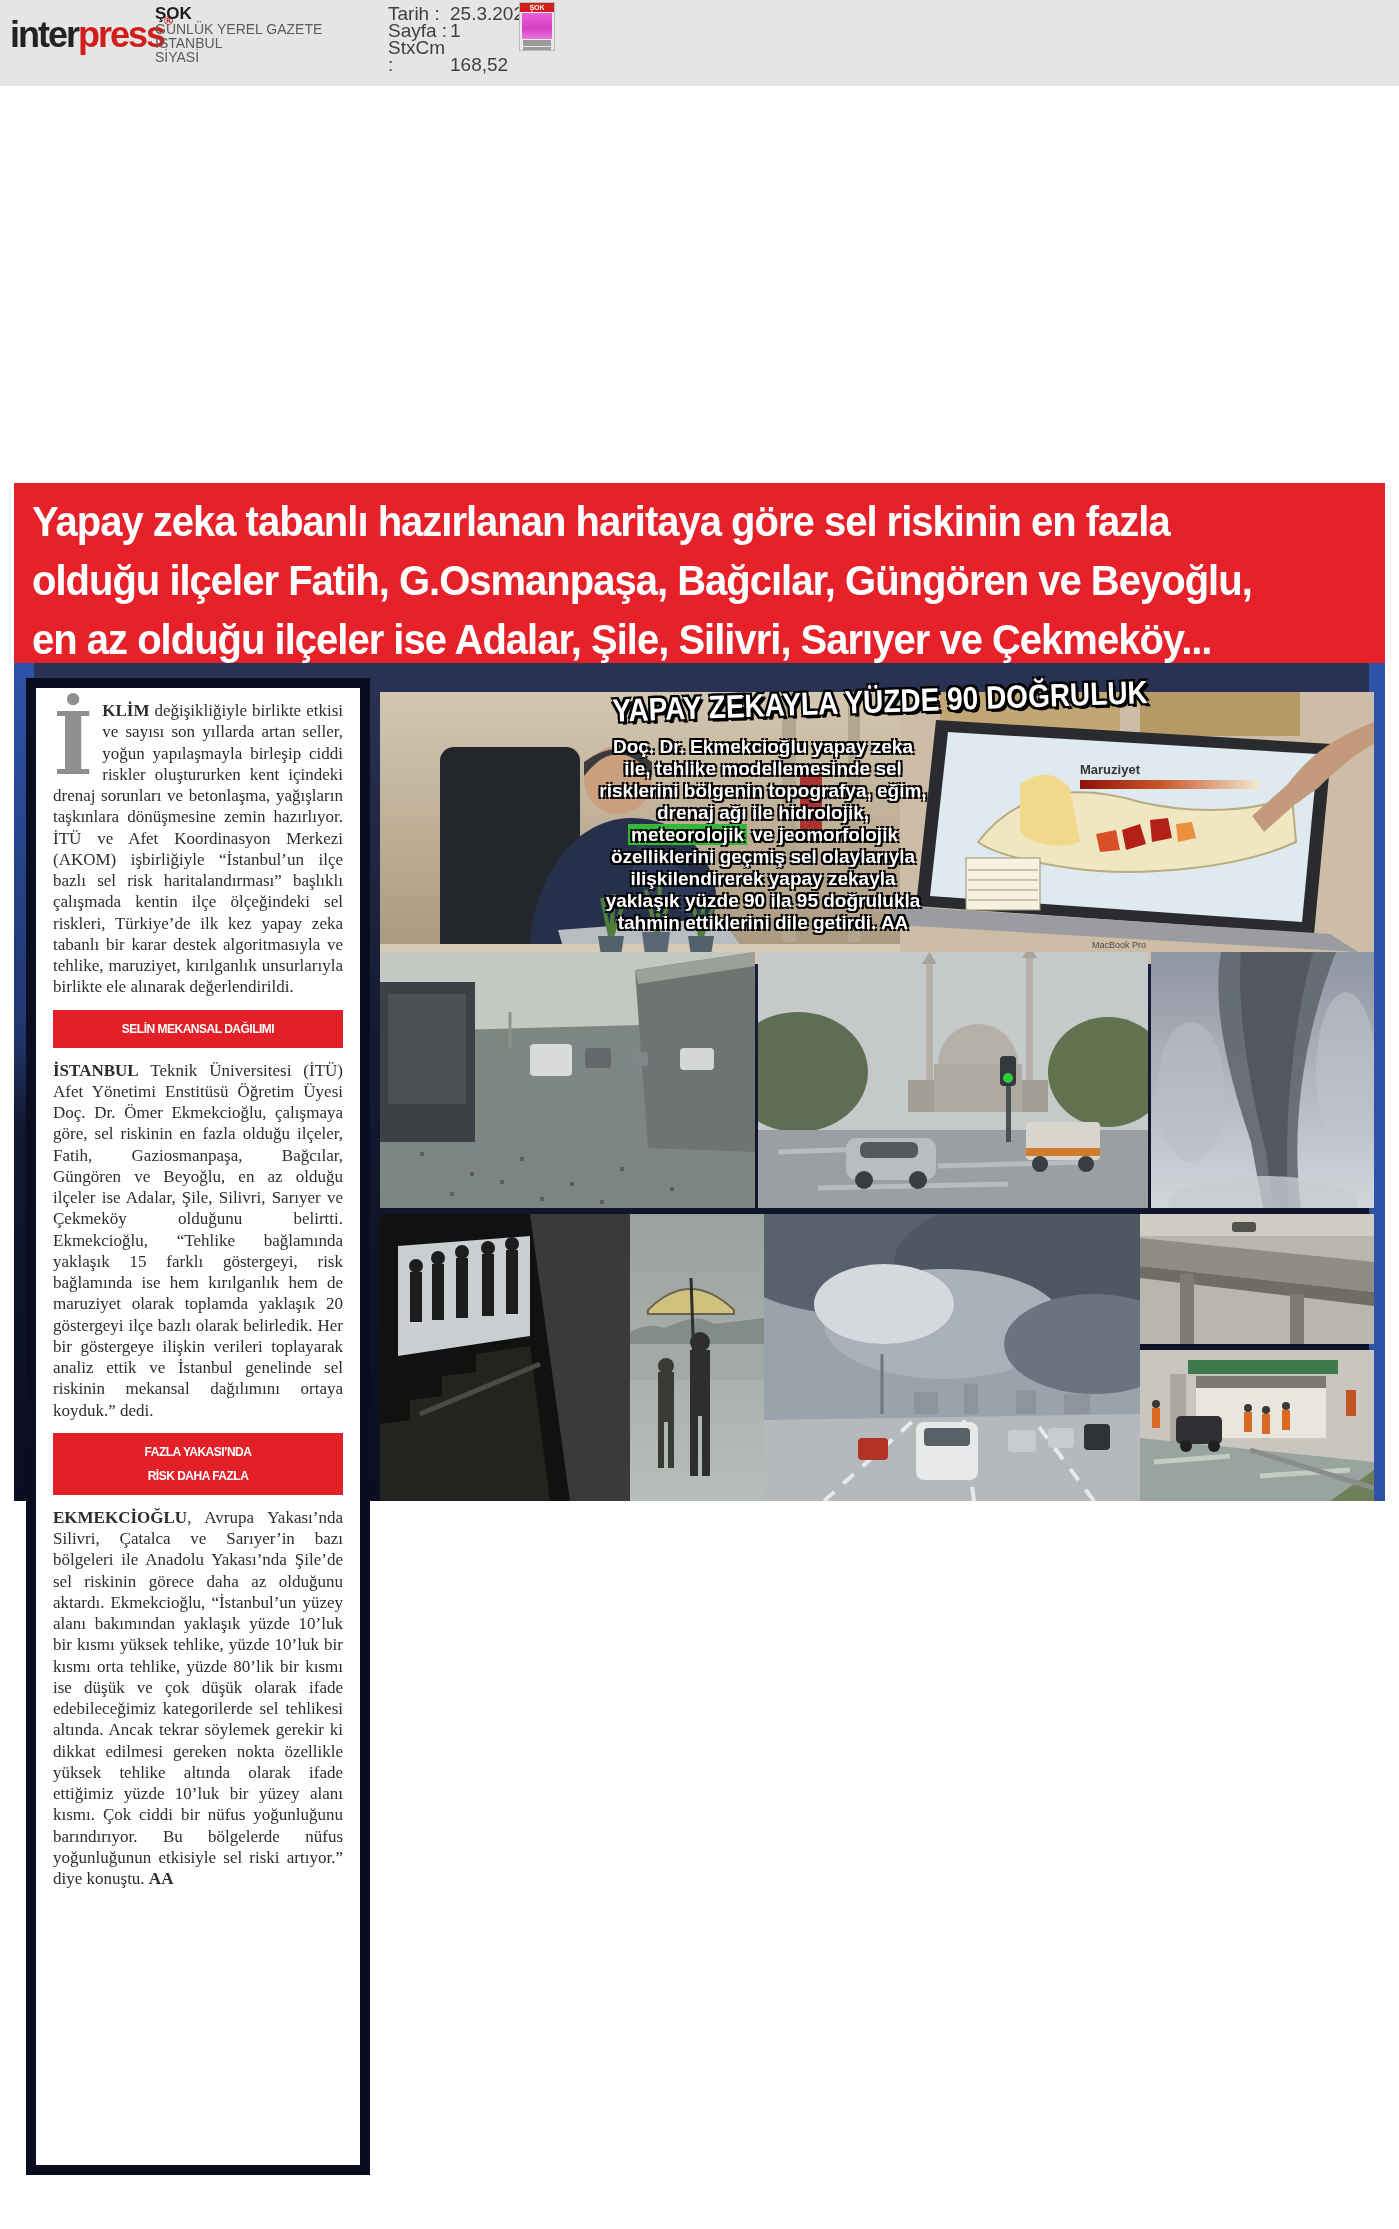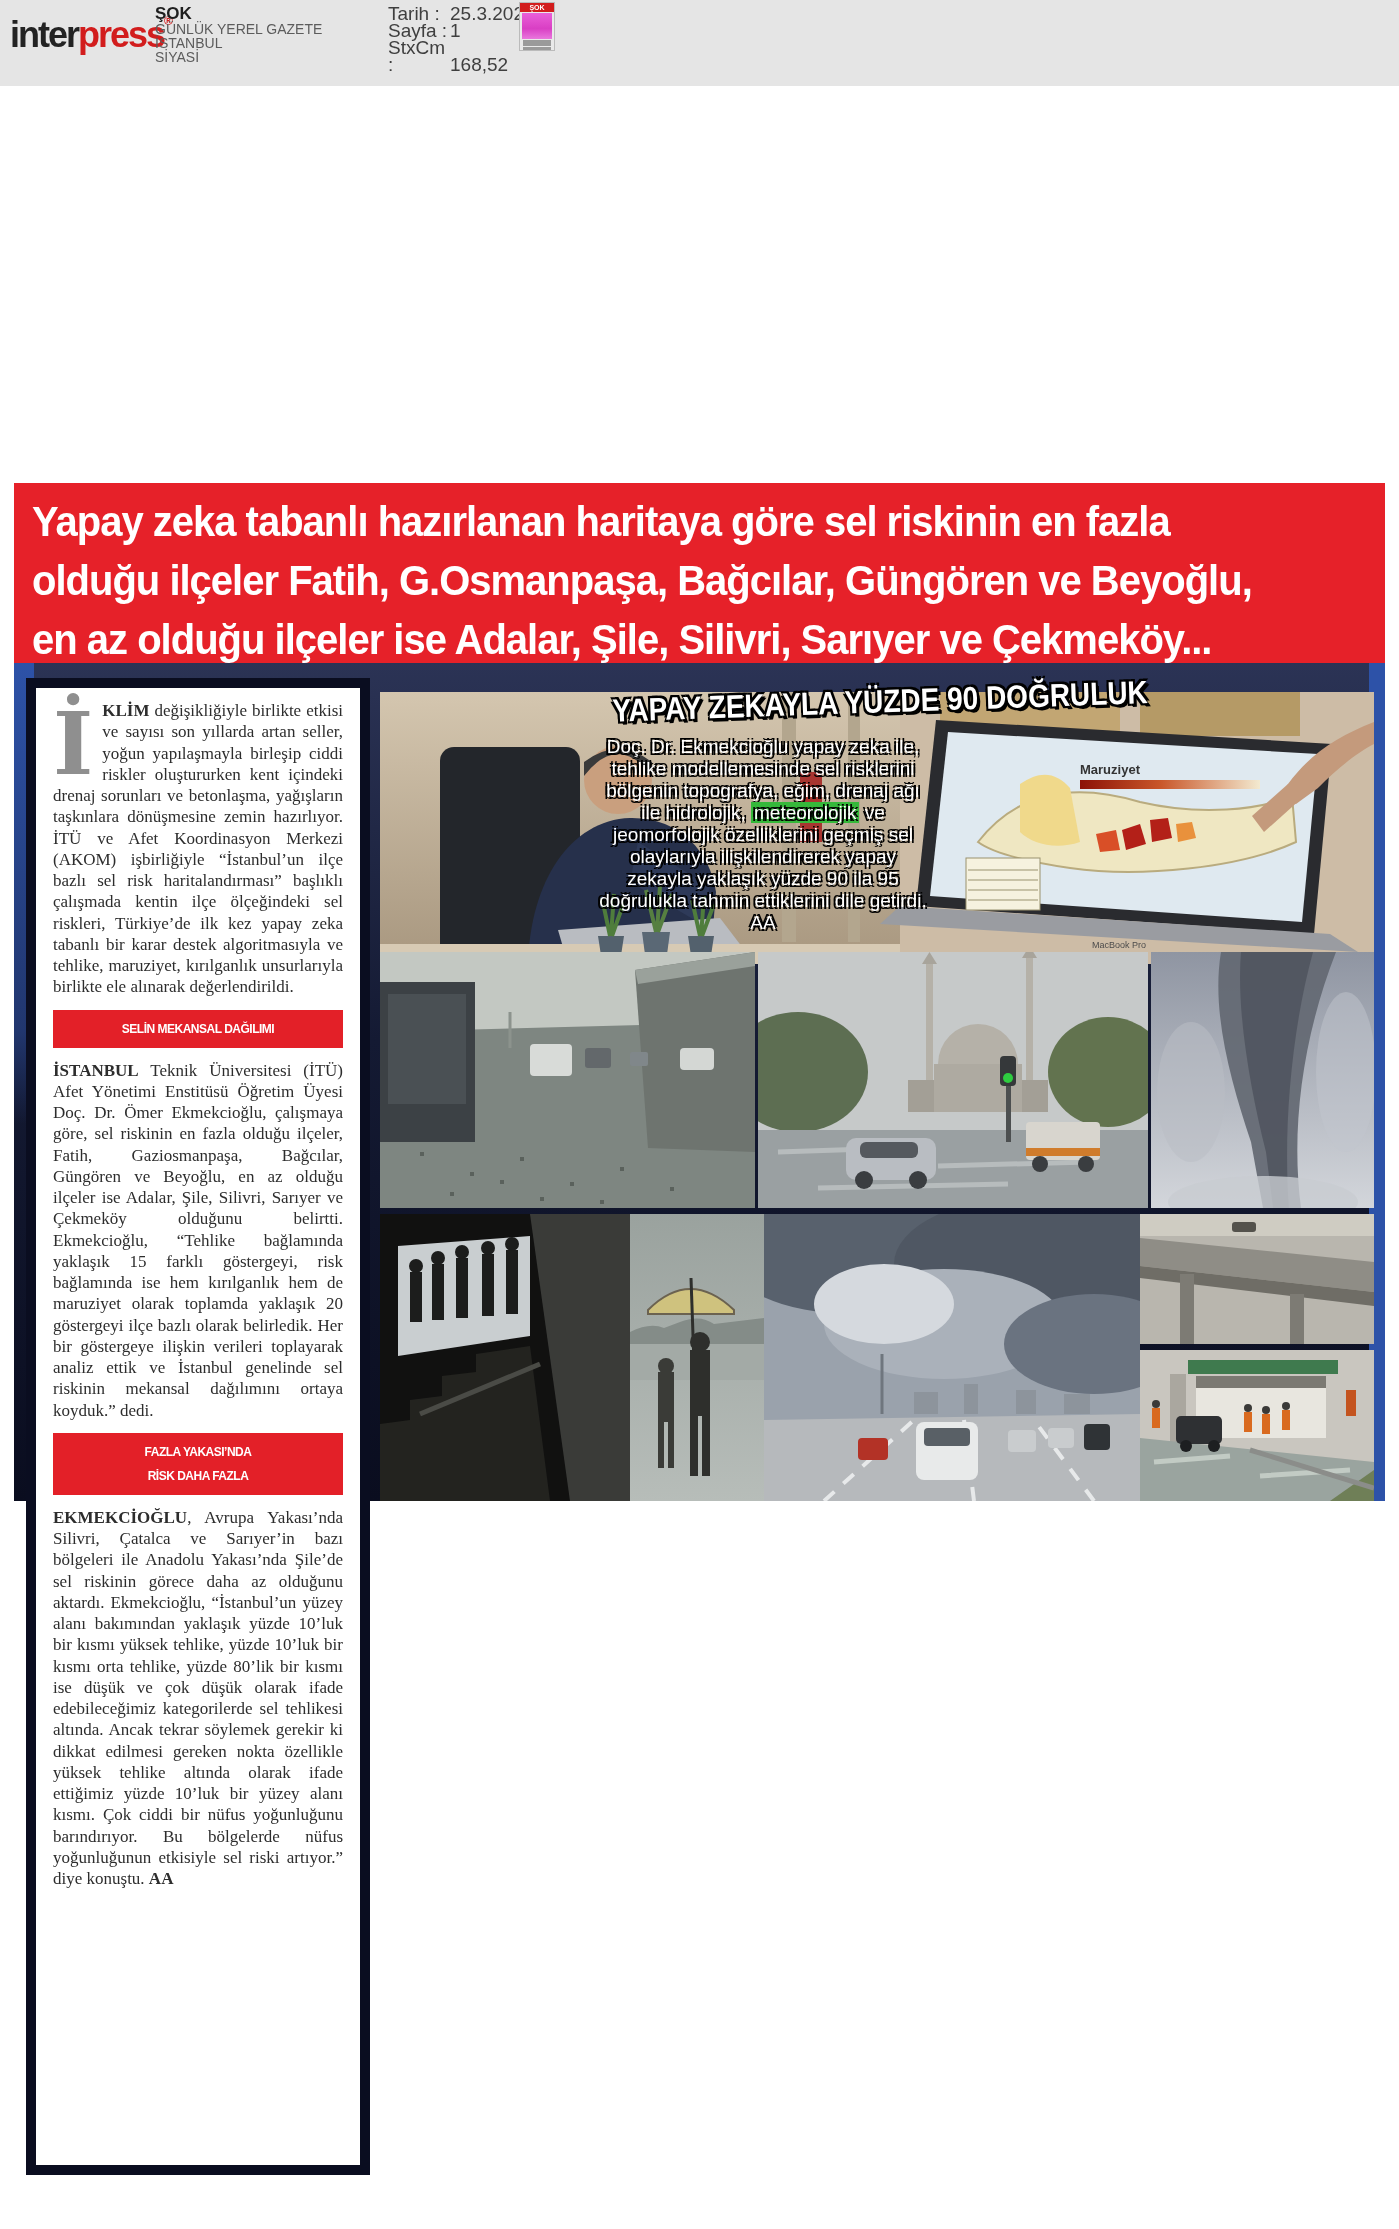--- a/index.html
+++ b/index.html
@@ -71,21 +71,21 @@
   .ph-storm{left:384px;top:540px;width:376px;height:287px;}
   .ph-viaduct{left:760px;top:540px;width:234px;height:130px;}
   .ph-underpass{left:760px;top:676px;width:234px;height:151px;}
 
   
   .ov-title{position:absolute;left:150px;top:12px;width:700px;text-align:center;color:#fff;
       font-size:28px;font-weight:bold;white-space:nowrap;transform:rotate(-2deg) scaleY(1.15);
       transform-origin:center;z-index:5;
       text-shadow:2px 2px 0 #000,-2px -2px 0 #000,2px -2px 0 #000,-2px 2px 0 #000,3px 3px 0 #000;}
   .ov-cap{position:absolute;left:218px;top:62px;width:330px;text-align:center;color:#fff;
-      font-size:19px;line-height:22px;font-weight:normal;z-index:5;
+      font-size:19px;line-height:22px;font-weight:bold;z-index:5;
       text-shadow:2px 2px 0 #000,-2px -2px 0 #000,2px -2px 0 #000,-2px 2px 0 #000;}
   .ov-cap .hi{background:#35b83a;padding:0 3px;}
 </style>
 </head>
 <body>
 
 <div id="page">
 
   <div class="hdr">
     <div class="logo">

